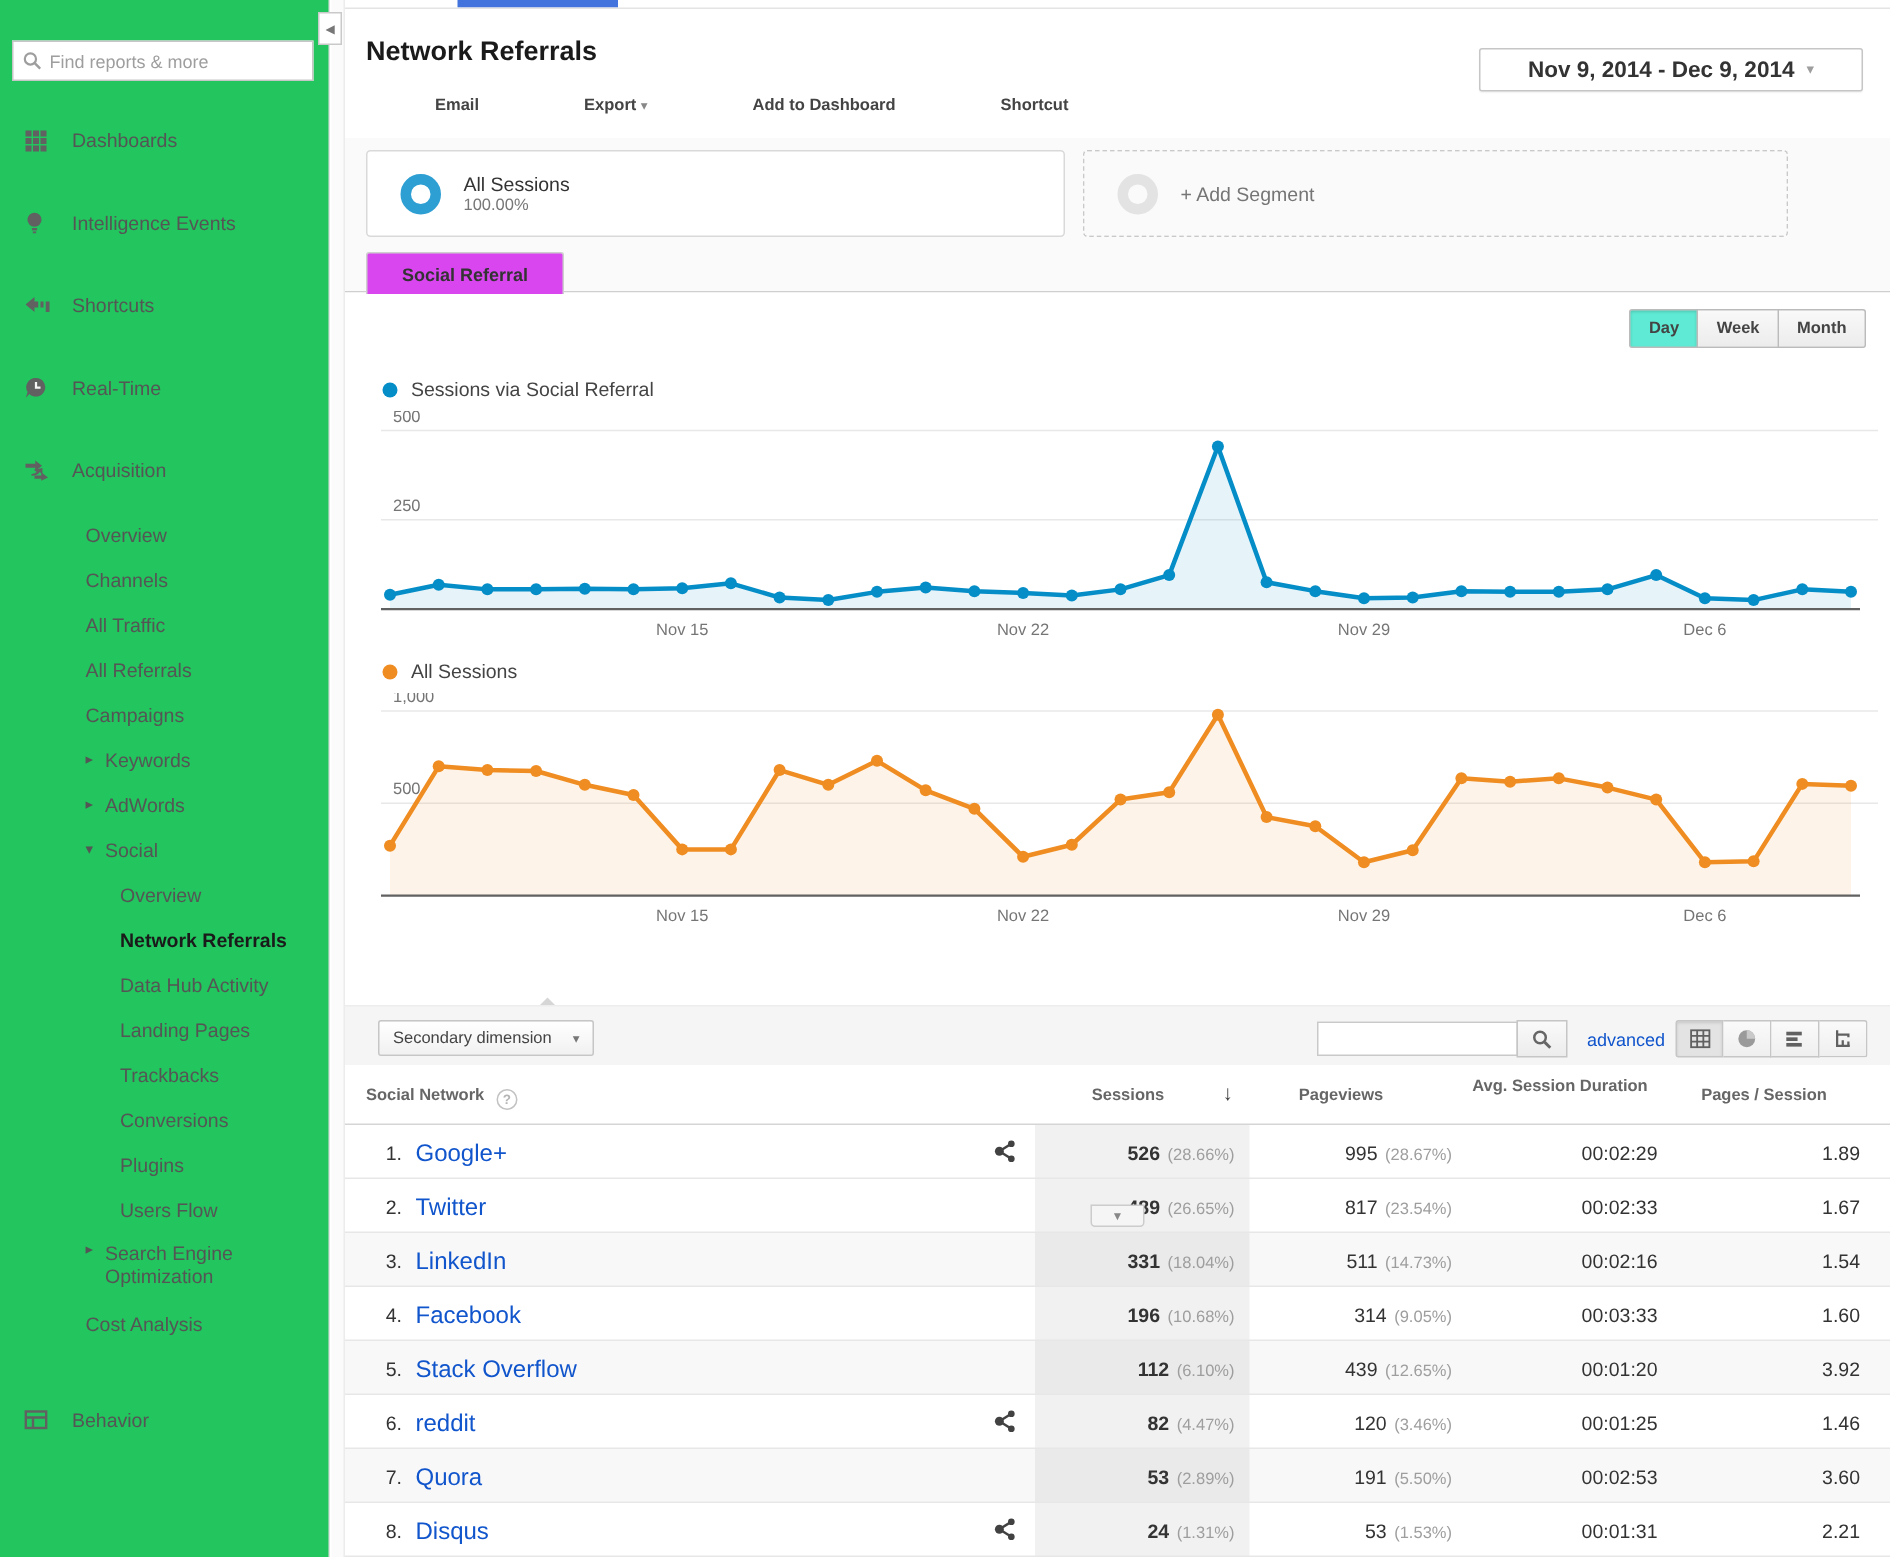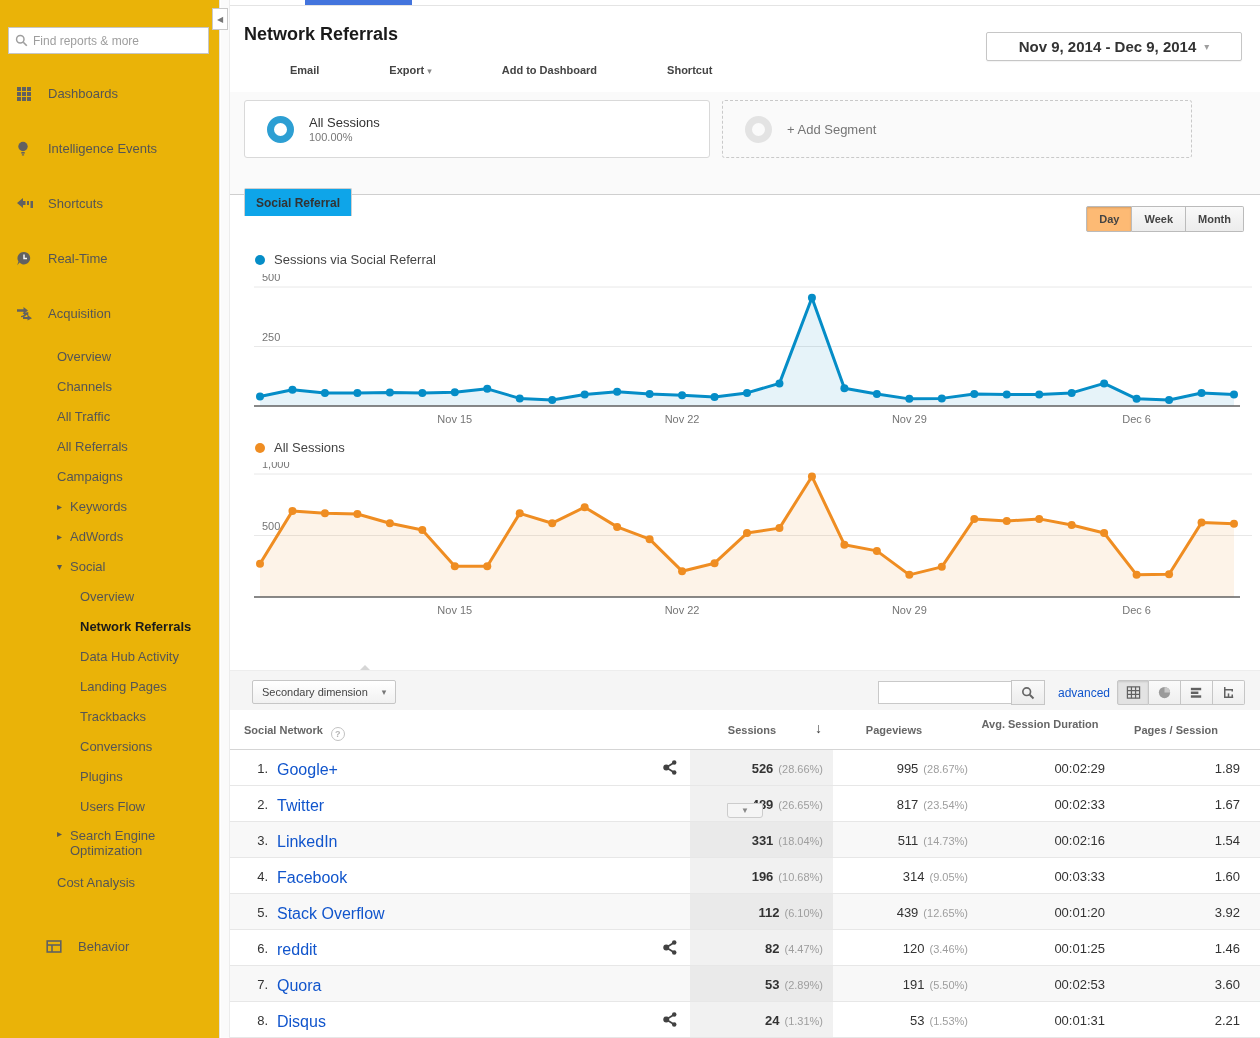--- a/index.html
+++ b/index.html
@@ -1,35 +1,35 @@
 <!DOCTYPE html>
 <html><head>
 <meta charset="utf-8">
 <style>
   * { margin:0; padding:0; box-sizing:border-box; }
   html,body { width:1260px; height:1038px; }
   body { position:relative; font-family:"Liberation Sans","DejaVu Sans",sans-serif; background:#fff; overflow:hidden; color:#333; }
 
   
-  #sidebar { position:absolute; left:0; top:0; width:220px; height:1038px; background:#eab308; border-right:1px solid #e2e2e2; }
+  #sidebar { position:absolute; left:0; top:0; width:220px; height:1038px; background:#22c55e; border-right:1px solid #e2e2e2; }
   .search-box { position:absolute; left:8px; top:27px; width:201px; height:27px; background:#fff; border:1px solid #c6c6c6; display:flex; align-items:center; padding:0 6px; }
   .search-box input { border:none; outline:none; background:transparent; font-family:inherit; font-size:12px; color:#444; width:160px; margin-left:5px; }
   .search-box input::placeholder { color:#9e9e9e; }
   #nav { position:absolute; top:66px; left:0; right:0; }
   .nav-item { display:flex; align-items:center; cursor:pointer; color:#555; font-size:13px; }
   .nav-item.lvl0 { height:55px; padding-left:16px; }
   .nav-item.lvl1 { height:30px; padding-left:57px; }
   .nav-item.lvl1.has-caret { padding-left:57px; }
   .nav-item.lvl2 { height:30px; padding-left:80px; }
   .nav-item.selected .nav-label { font-weight:bold; color:#1a1a1a; }
   .nav-icon { width:20px; height:16px; margin-right:12px; display:inline-flex; align-items:center; }
   .caret { color:#555; font-size:10px; margin-right:5px; width:8px; }
   .nav-item.wrap { height:46px; align-items:flex-start; padding-top:7px; }
   .nav-item.wrap .nav-label { width:118px; white-space:normal; line-height:15px; }
-  .nav-item.gap { margin-top:22px;margin-left:30px; }
+  .nav-item.gap { margin-top:22px; }
   #collapse-btn { position:absolute; left:212px; top:8px; width:16px; height:22px; background:#fff; border:1px solid #c9c9c9; z-index:5; font-size:8px; color:#777; display:flex; align-items:center; justify-content:center; cursor:pointer; }
 
   
   #gutter { position:absolute; left:221px; top:0; width:9px; height:1038px; background:#fbfbfb; border-right:1px solid #ececec; }
   #main { position:absolute; left:230px; top:0; right:0; bottom:0; }
   #topbar-blue { position:absolute; left:75px; top:0; width:107px; height:5px; background:#4374dd; }
   #topbar-line { position:absolute; left:0; right:0; top:5px; height:1px; background:#e4e4e4; }
 
   #page-title { position:absolute; left:14px; top:24px; font-size:18px; font-weight:bold; color:#1a1a1a; }
   #date-picker { position:absolute; right:18px; top:32px; width:256px; height:29px; background:#fff; border:1px solid #c6c6c6; border-radius:2px; box-shadow:0 1px 1px rgba(0,0,0,.05); display:flex; align-items:center; justify-content:center; cursor:pointer; }
@@ -44,28 +44,28 @@
   .seg-box { position:absolute; top:8px; height:58px; background:#fff; border:1px solid #d9d9d9; border-radius:3px; display:flex; align-items:center; padding-left:22px; }
   #seg-all { left:14px; width:466px; }
   #seg-add { left:492px; width:470px; background:transparent; border:1px dashed #c9c9c9; cursor:pointer; }
   .donut { width:27px; height:27px; border-radius:50%; border:7px solid #2d9fd3; }
   .donut.gray { border-color:#e3e3e3; }
   .seg-text { margin-left:15px; }
   .seg-title { font-size:13px; color:#333; }
   .seg-pct { font-size:11px; color:#777; margin-top:1px; }
   #seg-add .seg-title { color:#757575; }
 
-  #explorer-tab { position:absolute; left:14px; top:168px; width:108px; height:28px; background:#0ea5e9; border:1px solid #cfcfcf; border-bottom:none; border-radius:2px 2px 0 0; z-index:3; display:flex; align-items:center; justify-content:center; font-size:12px; font-weight:bold; color:#333; cursor:pointer;margin-top:20px; }
+  #explorer-tab { position:absolute; left:14px; top:168px; width:132px; height:28px; background:#d946ef; border:1px solid #cfcfcf; border-bottom:none; border-radius:2px 2px 0 0; z-index:3; display:flex; align-items:center; justify-content:center; font-size:12px; font-weight:bold; color:#333; cursor:pointer; }
   #chart-panel { position:absolute; left:0; right:0; top:195px; height:427px; background:#fff; }
 
   #granularity { position:absolute; right:16px; top:11px; display:flex; }
   .gran-btn { height:26px; padding:0 12px; display:flex; align-items:center; font-size:11px; font-weight:bold; color:#444; background:linear-gradient(#f9f9f9,#ececec); border:1px solid #bbb; border-left:none; cursor:pointer; }
   .gran-btn:first-child { border-left:1px solid #bbb; border-radius:2px 0 0 2px; }
   .gran-btn:last-child { border-radius:0 2px 2px 0; }
-  .gran-btn.active { background:#fdba74; box-shadow:inset 0 1px 2px rgba(0,0,0,.15); }
+  .gran-btn.active { background:#5eead4; box-shadow:inset 0 1px 2px rgba(0,0,0,.15); }
 
   .legend { position:absolute; left:25px; display:flex; align-items:center; font-size:13px; color:#444; }
   .legend .dot { width:10px; height:10px; border-radius:50%; margin-right:9px; }
   #legend1 { top:57px; }
   #legend2 { top:245px; }
   #chart1 { position:absolute; left:8px; top:79px; }
   #chart2 { position:absolute; left:8px; top:267px; }
   .ytick { font-size:11px; fill:#757575; }
   .xtick { font-size:11px; fill:#757575; text-anchor:middle; }
 

